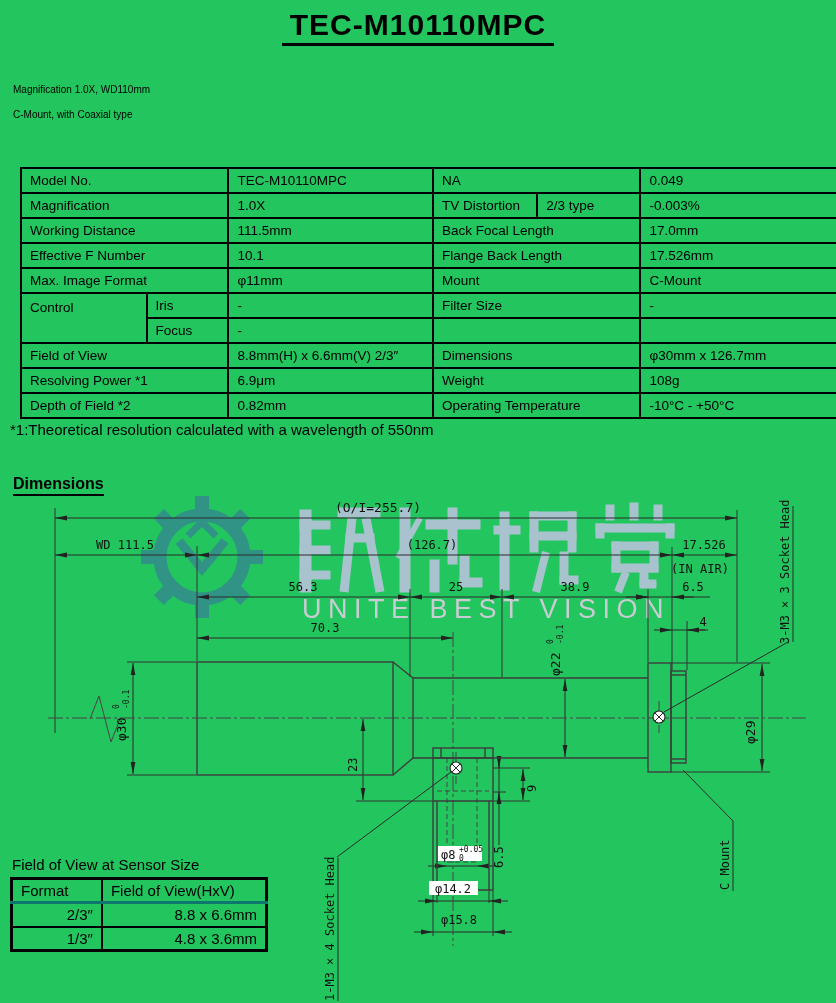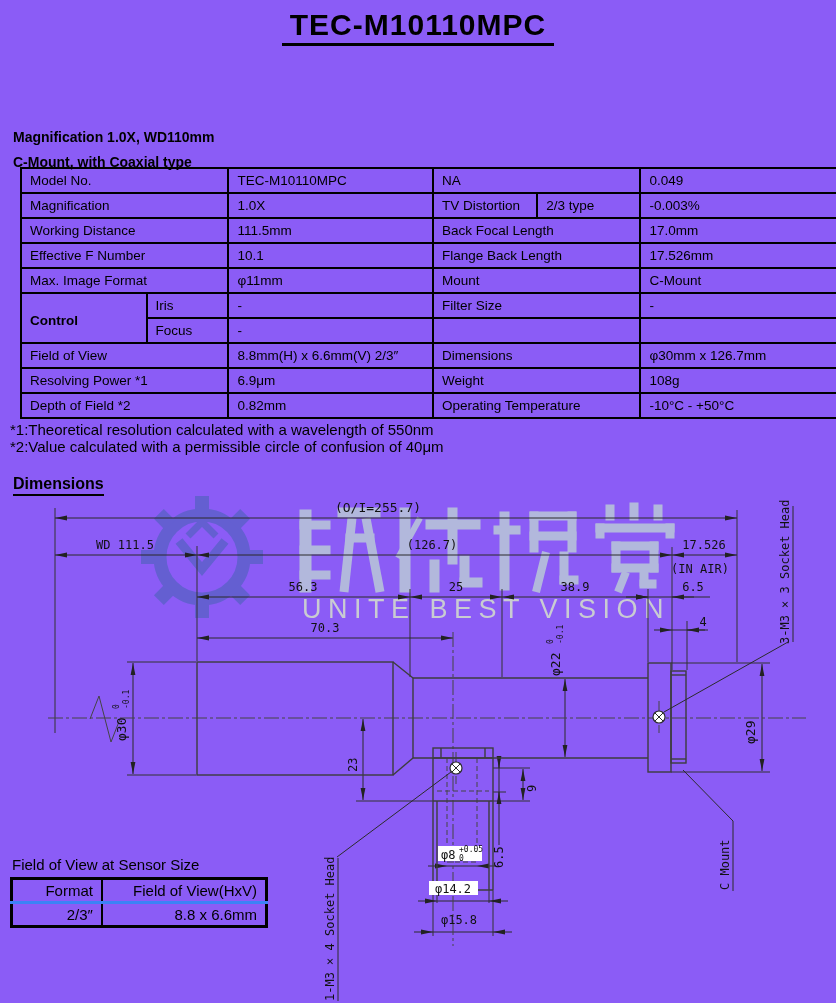--- a/index.html
+++ b/index.html
@@ -1,34 +1,34 @@
 <!DOCTYPE html>
 <html><head>
 <meta charset="utf-8">
 <style>
   html,body{margin:0;padding:0;background:#fff;}
-  .page{position:relative;width:836px;height:1003px;background:#8b5cf6;overflow:hidden;
+  .page{position:relative;width:836px;height:1003px;background:#22c55e;overflow:hidden;
         font-family:"Liberation Sans",sans-serif;color:#000;}
   .title-wrap{position:absolute;top:8px;left:0;width:836px;text-align:center;}
   .title{display:inline-block;font-size:30px;font-weight:bold;letter-spacing:1px;
          border-bottom:3px solid #000;padding:0 8px 1px 8px;}
-  .desc{position:absolute;top:77px;left:13px;font-size:14px;font-weight:bold;line-height:25px;margin-top:48px;}
+  .desc{position:absolute;top:77px;left:13px;font-size:10px;font-weight:normal;line-height:25px;}
   table.spec{position:absolute;top:167px;left:20px;width:832px;border-collapse:collapse;
              font-size:13.5px;}
   table.spec td{border:2px solid #000;height:25px;box-sizing:border-box;
                 padding:0 8px;vertical-align:middle;white-space:nowrap;}
   .foot{position:absolute;top:421px;left:10px;font-size:15px;line-height:17px;}
   .dimhead{position:absolute;top:475px;left:13px;font-size:16px;font-weight:bold;
            border-bottom:2px solid #000;padding-bottom:1px;}
   .fovhead{position:absolute;top:856px;left:12px;font-size:15px;font-weight:normal;}
   table.fov{position:absolute;top:877px;left:10px;width:258px;border-collapse:collapse;
             font-size:15px;border:3px solid #000;}
   table.fov td,table.fov th{border:2px solid #000;height:24px;box-sizing:border-box;
             padding:0 8px;font-weight:normal;white-space:nowrap;text-align:right;}
-  table.fov tr.hdr td{text-align:right;border-bottom:3px solid #3b82f6;}
+  table.fov tr.hdr td{text-align:left;border-bottom:3px solid #0f766e;}
   td.fmt{text-align:right;}
   td.fovv{text-align:center;}
   svg.draw{position:absolute;left:0;top:0;pointer-events:none;}
   .xln line{stroke:#333;stroke-width:1;}
   .dim line{stroke:#2b2b2b;stroke-width:1;}
   .oln line,.oln rect{stroke:#3d3d3d;stroke-width:1.4;fill:none;}
   .hid line{stroke:#444;stroke-width:1;stroke-dasharray:5 3;}
   .ctr line{stroke:#444;stroke-width:1;stroke-dasharray:15 3 3 3;}
   .ctr polyline{stroke:#444;stroke-width:1;fill:none;}
   .scr line{stroke:#2b2b2b;stroke-width:1;}
@@ -87,21 +87,21 @@
       <td colspan="2">Flange Back Length</td>
       <td>17.526mm</td>
     </tr>
     <tr>
       <td colspan="2">Max. Image Format</td>
       <td>φ11mm</td>
       <td colspan="2">Mount</td>
       <td>C-Mount</td>
     </tr>
     <tr>
-      <td rowspan="2" style="vertical-align:top;padding-top:19px;font-weight:bold;">Control</td>
+      <td rowspan="2" style="vertical-align:top;padding-top:6px;">Control</td>
       <td>Iris</td>
       <td>-</td>
       <td colspan="2">Filter Size</td>
       <td>-</td>
     </tr>
     <tr>
       <td>Focus</td>
       <td>-</td>
       <td colspan="2"></td>
       <td></td>
@@ -122,39 +122,42 @@
       <td colspan="2">Depth of Field *2</td>
       <td>0.82mm</td>
       <td colspan="2">Operating Temperature</td>
       <td>-10°C - +50°C</td>
     </tr>
   </tbody>
     </table>
 
   <div class="foot">
     <div>*1:Theoretical resolution calculated with a wavelength of 550nm</div>
-    <div>*2:Value calculated with a permissible circle of confusion of 40μm</div>
   </div>
 
   <div class="dimhead">Dimensions</div>
 
   <div class="fovhead">Field of View at Sensor Size</div>
   <table class="fov">
     <colgroup>
         <col style="width:92px">
         <col style="width:166px">
       </colgroup>
     <tbody>
         <tr class="hdr">
       <td>Format</td>
       <td>Field of View(HxV)</td>
     </tr>
     <tr>
       <td class="fmt">2/3″</td>
       <td class="fovv">8.8 x 6.6mm</td>
+    </tr>
+    <tr>
+      <td class="fmt">1/3″</td>
+      <td class="fovv">4.8 x 3.6mm</td>
     </tr>
   </tbody>
     </table>
 
   <svg class="draw" width="836" height="1003" viewBox="0 0 836 1003">
     <defs>
       <marker id="ar" viewBox="0 0 12 6" refX="12" refY="3" markerWidth="12" markerHeight="6" markerUnits="userSpaceOnUse" orient="auto-start-reverse">
         <path d="M12,3 L0,0.6 L0,5.4 Z" fill="#222"></path>
       </marker>
     </defs>

